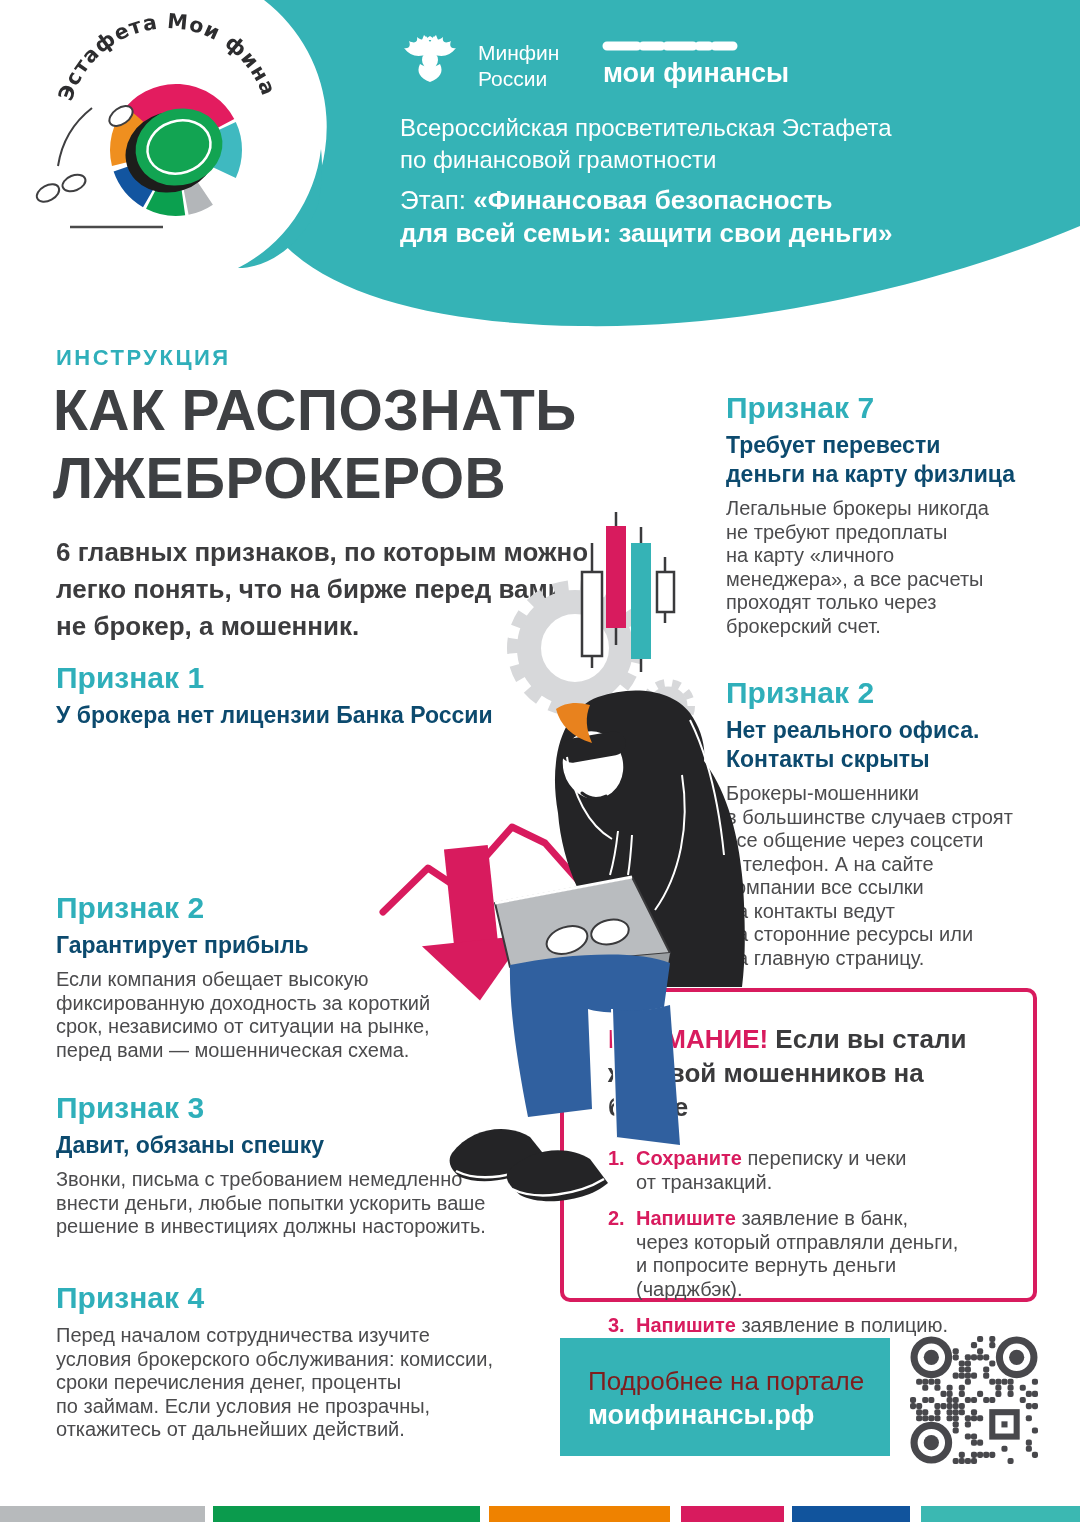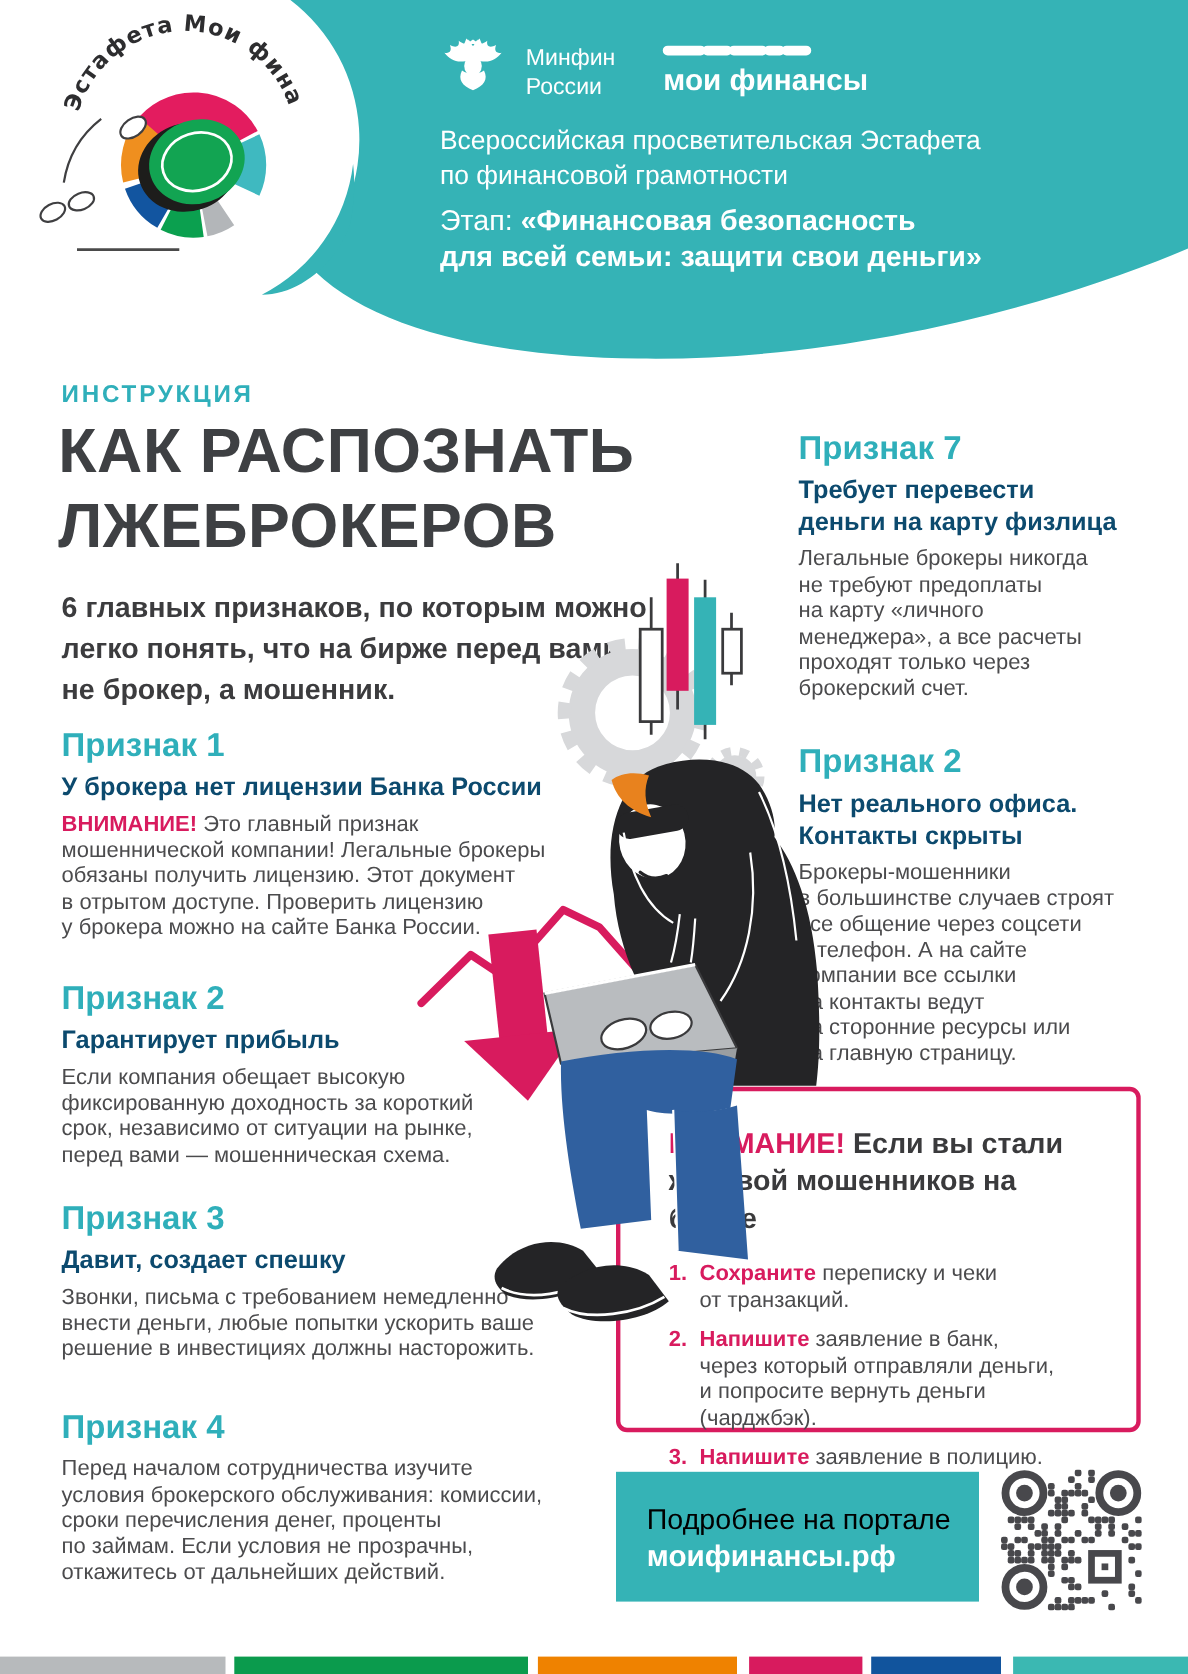--- a/index.html
+++ b/index.html
@@ -25,21 +25,21 @@
   
   #attention-box{left:560px;top:988px;width:477px;height:314px;border:4px solid var(--pink);
                  border-radius:10px;box-sizing:border-box;background:#fff;}
   .ab-head{padding:30px 26px 0 44px;font:700 26px/34px "Liberation Sans",sans-serif;color:#3a3a3c;}
   .ab-list{padding:10px 20px 0 44px;}
   .ab-item{display:flex;margin-top:13px;font:400 20px/23.5px "Liberation Sans",sans-serif;color:#4b4b4d;}
   .ab-num{flex:0 0 28px;font-weight:700;color:var(--pink);}
   
   #portal-box{left:560px;top:1338px;width:330px;height:118px;background:var(--teal);
               box-sizing:border-box;padding:26px 0 0 28px;}
-  .portal-l1{font:400 26px/34px "Liberation Sans",sans-serif;color:#000000;}
+  .portal-l1{font:400 26px/34px "Liberation Sans",sans-serif;color:#7f1d1d;}
   .portal-l2{font:700 27px/34px "Liberation Sans",sans-serif;color:#fff;}
   
   .stripe-seg{position:absolute;top:0;height:16px;}
 </style>
 </head>
 <body>
 
 <div id="poster">
 
   <svg class="abs" style="left:0;top:0" width="1080" height="345" viewBox="0 0 1080 345">
@@ -101,37 +101,32 @@
   <div class="abs kicker" style="left:56px;top:344px">ИНСТРУКЦИЯ</div>
   <div class="abs h1 pre" style="left:53px;top:376px">КАК РАСПОЗНАТЬ
 ЛЖЕБРОКЕРОВ</div>
   <div class="abs intro pre" style="left:56px;top:534px">6 главных признаков, по которым можно
 легко понять, что на бирже перед вами
 не брокер, а мошенник.</div>
 
   <div class="abs" style="left:56px;top:660px">
     <div class="sign-title">Признак 1</div>
     <div class="sign-sub pre">У брокера нет лицензии Банка России</div>
-    <div class="sign-body pre"><b class="pink-b">ВНИМАНИЕ!</b><span> Это главный признак
-мошеннической компании! Легальные брокеры
-обязаны получить лицензию. Этот документ
-в отрытом доступе. Проверить лицензию
-у брокера можно на сайте Банка России.</span></div>
   </div>
   <div class="abs" style="left:56px;top:890px">
     <div class="sign-title">Признак 2</div>
     <div class="sign-sub pre">Гарантирует прибыль</div>
     <div class="sign-body pre">Если компания обещает высокую
 фиксированную доходность за короткий
 срок, независимо от ситуации на рынке,
 перед вами — мошенническая схема.</div>
   </div>
   <div class="abs" style="left:56px;top:1090px">
     <div class="sign-title">Признак 3</div>
-    <div class="sign-sub pre">Давит, создает спешку</div>
+    <div class="sign-sub pre">Давит, обязаны спешку</div>
     <div class="sign-body pre">Звонки, письма с требованием немедленно
 внести деньги, любые попытки ускорить ваше
 решение в инвестициях должны насторожить.</div>
   </div>
   <div class="abs" style="left:56px;top:1280px">
     <div class="sign-title">Признак 4</div>
     <div class="sign-body pre">Перед началом сотрудничества изучите
 условия брокерского обслуживания: комиссии,
 сроки перечисления денег, проценты
 по займам. Если условия не прозрачны,

